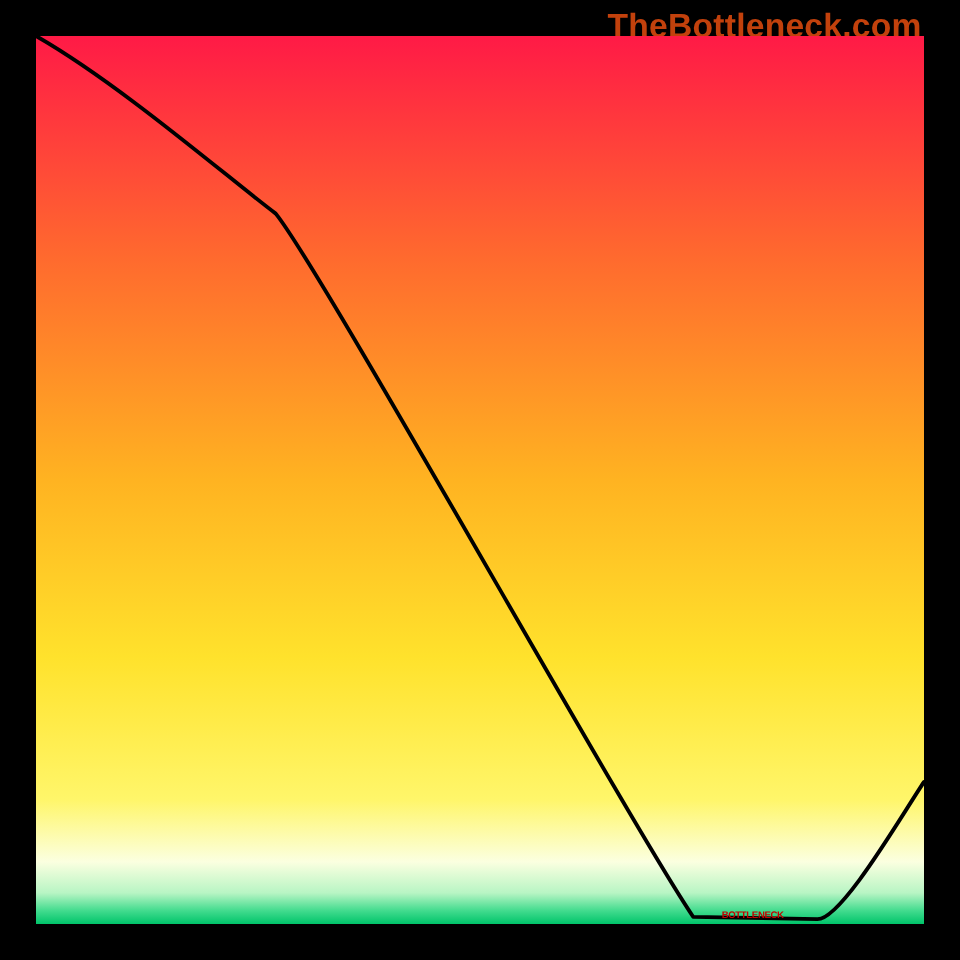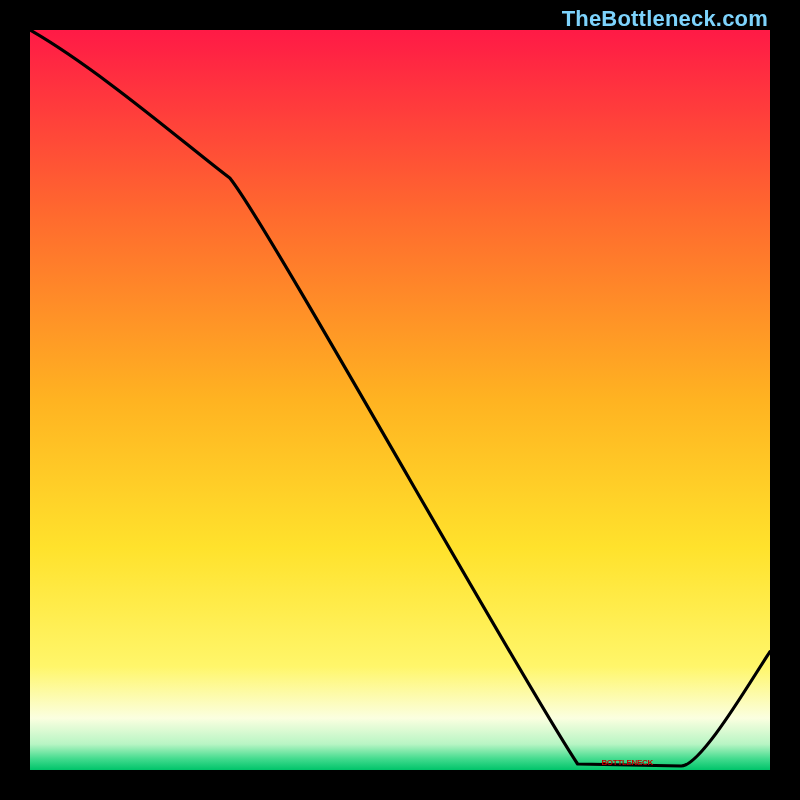--- a/index.html
+++ b/index.html
@@ -23,22 +23,22 @@
     position: absolute;
     left: 0;
     top: 0;
     width: 740px;
     height: 740px;
   }
   .attribution {
     position: absolute;
     top: 6px;
     right: 32px;
-    color: #7dd3fc;
-    font-size: 22px;
+    color: #c2410c;
+    font-size: 28px;
     font-weight: 600;
     letter-spacing: 0.2px;
   }
   .badge {
     position: absolute;
     font-size: 8px;
     font-weight: 700;
     color: #c40000;
     letter-spacing: -0.3px;
   }

